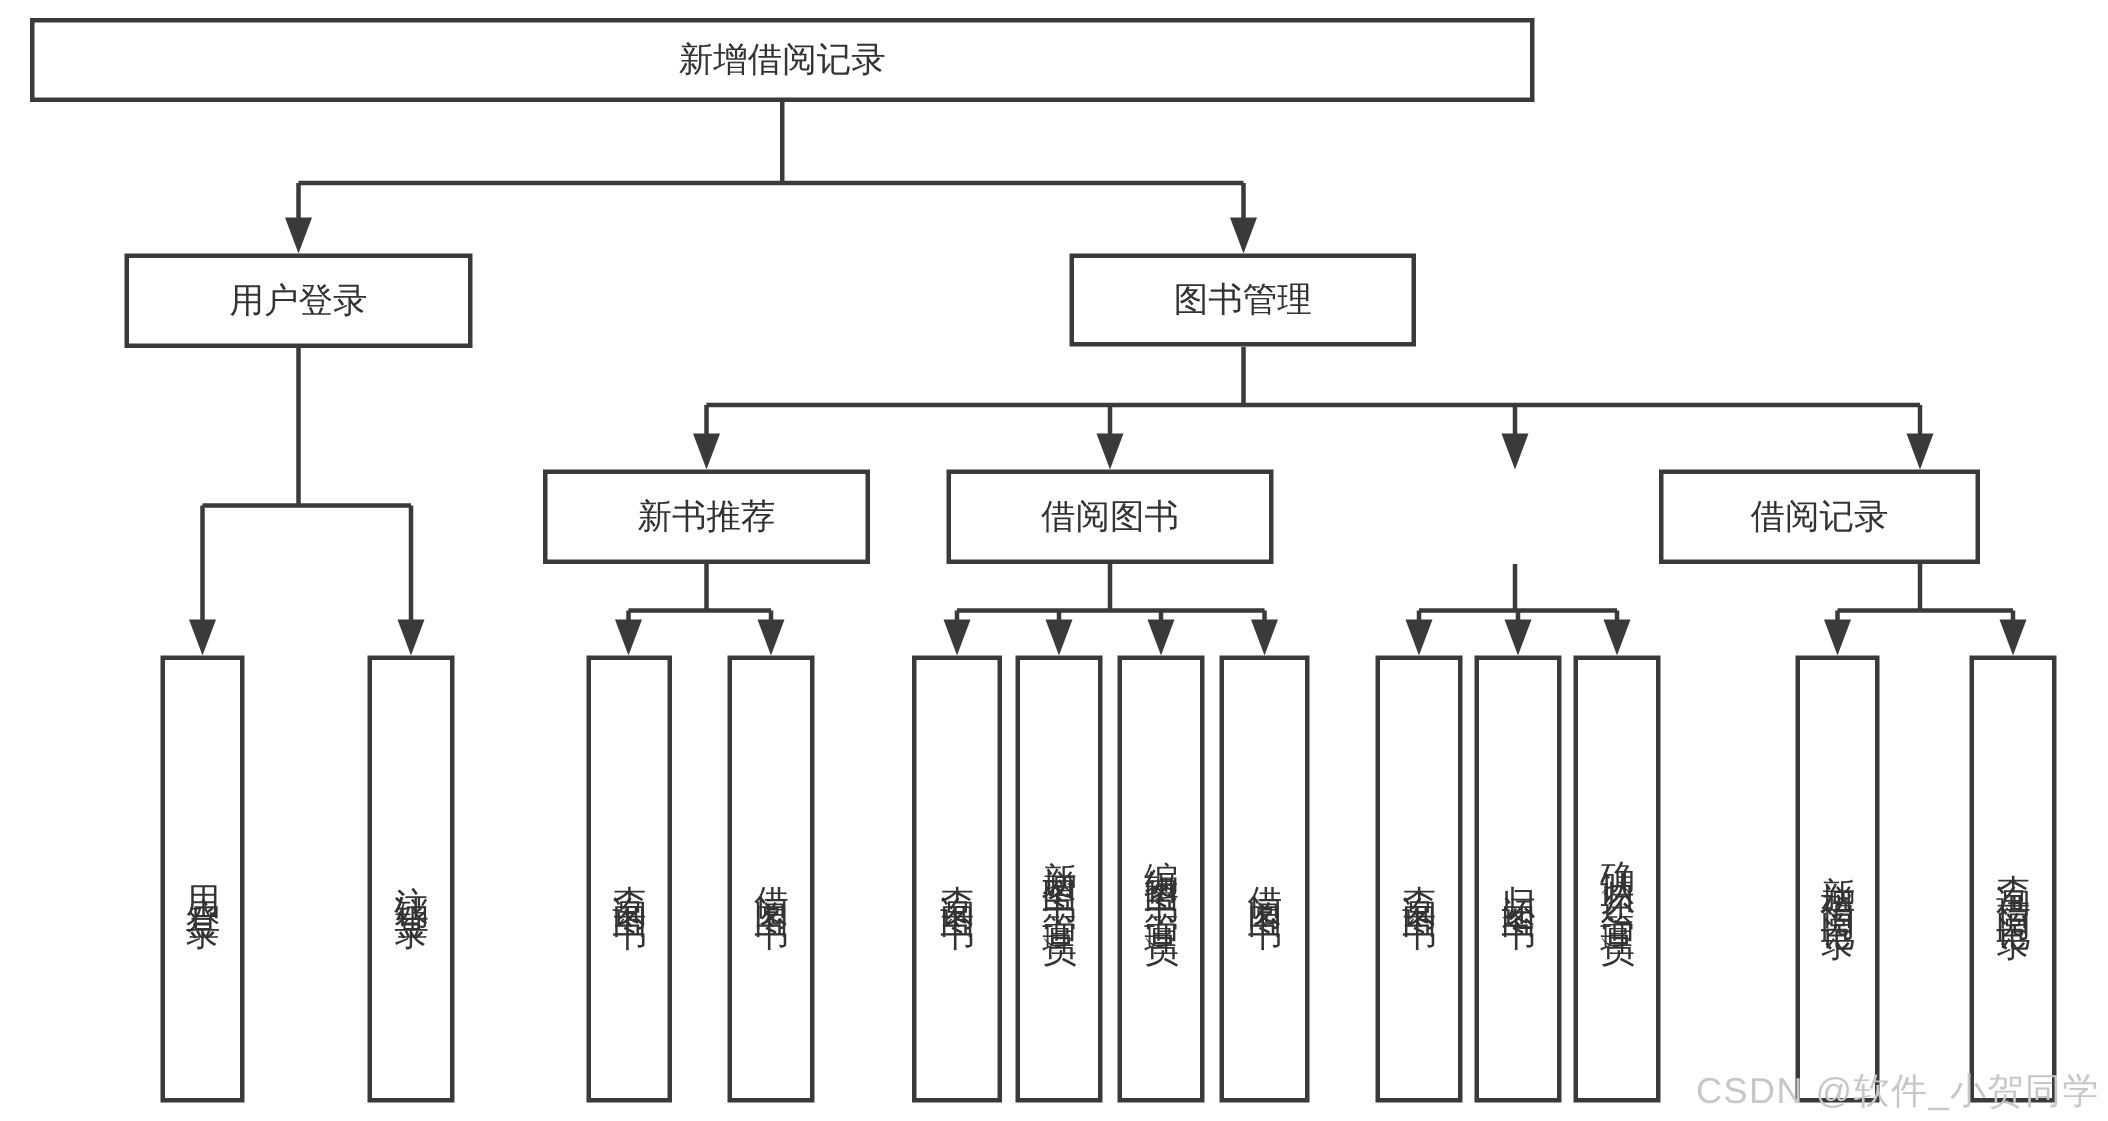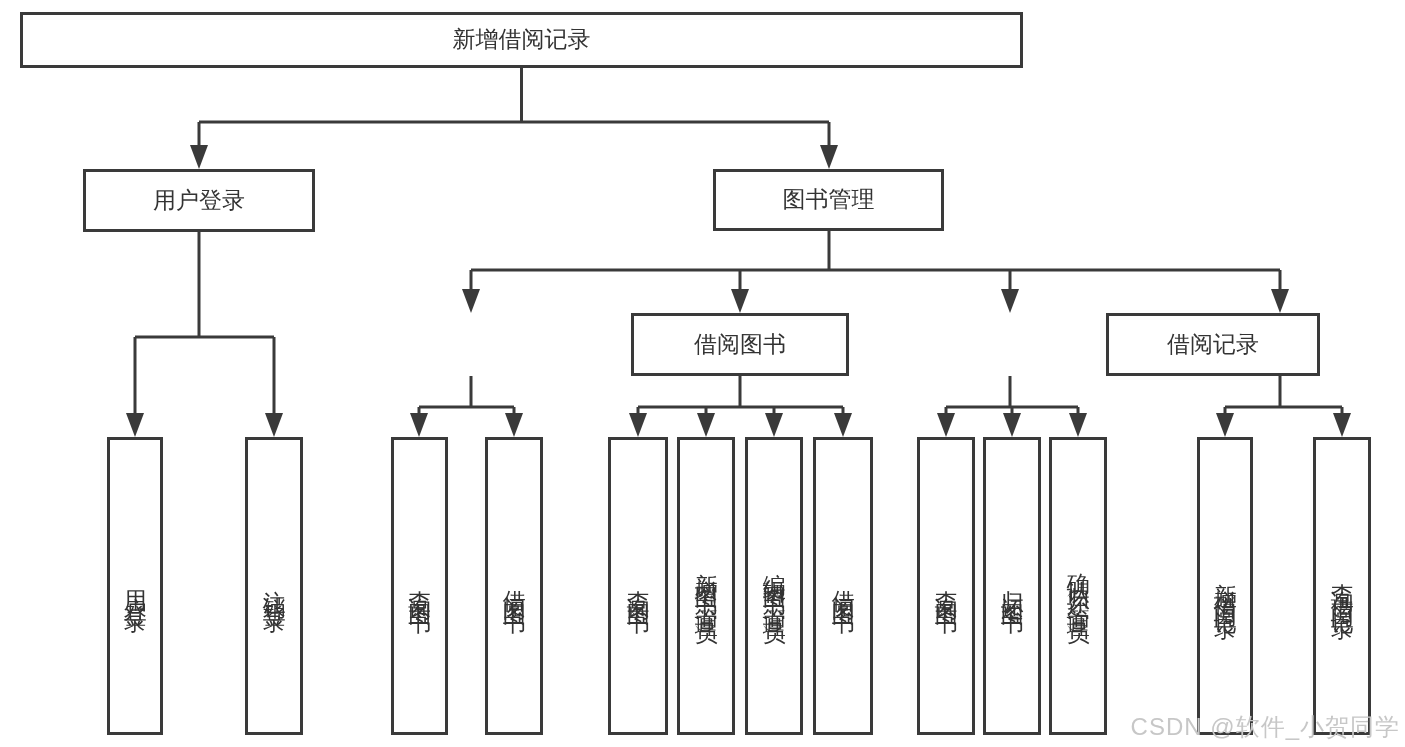--- a/index.html
+++ b/index.html
@@ -127,20 +127,23 @@
     <span>新增借阅记录</span>
   </div>
 
   <div class="node n-l2a">
     <span>用户登录</span>
   </div>
   <div class="node n-l2b">
     <span>图书管理</span>
   </div>
 
+  <div class="node n-l3a">
+    <span>新书推荐</span>
+  </div>
   <div class="node n-l3b">
     <span>借阅图书</span>
   </div>
   <div class="node n-l3d">
     <span>借阅记录</span>
   </div>
 
   <div class="node vert leaf n-ul1">
     <span>用户登录</span>
   </div>

